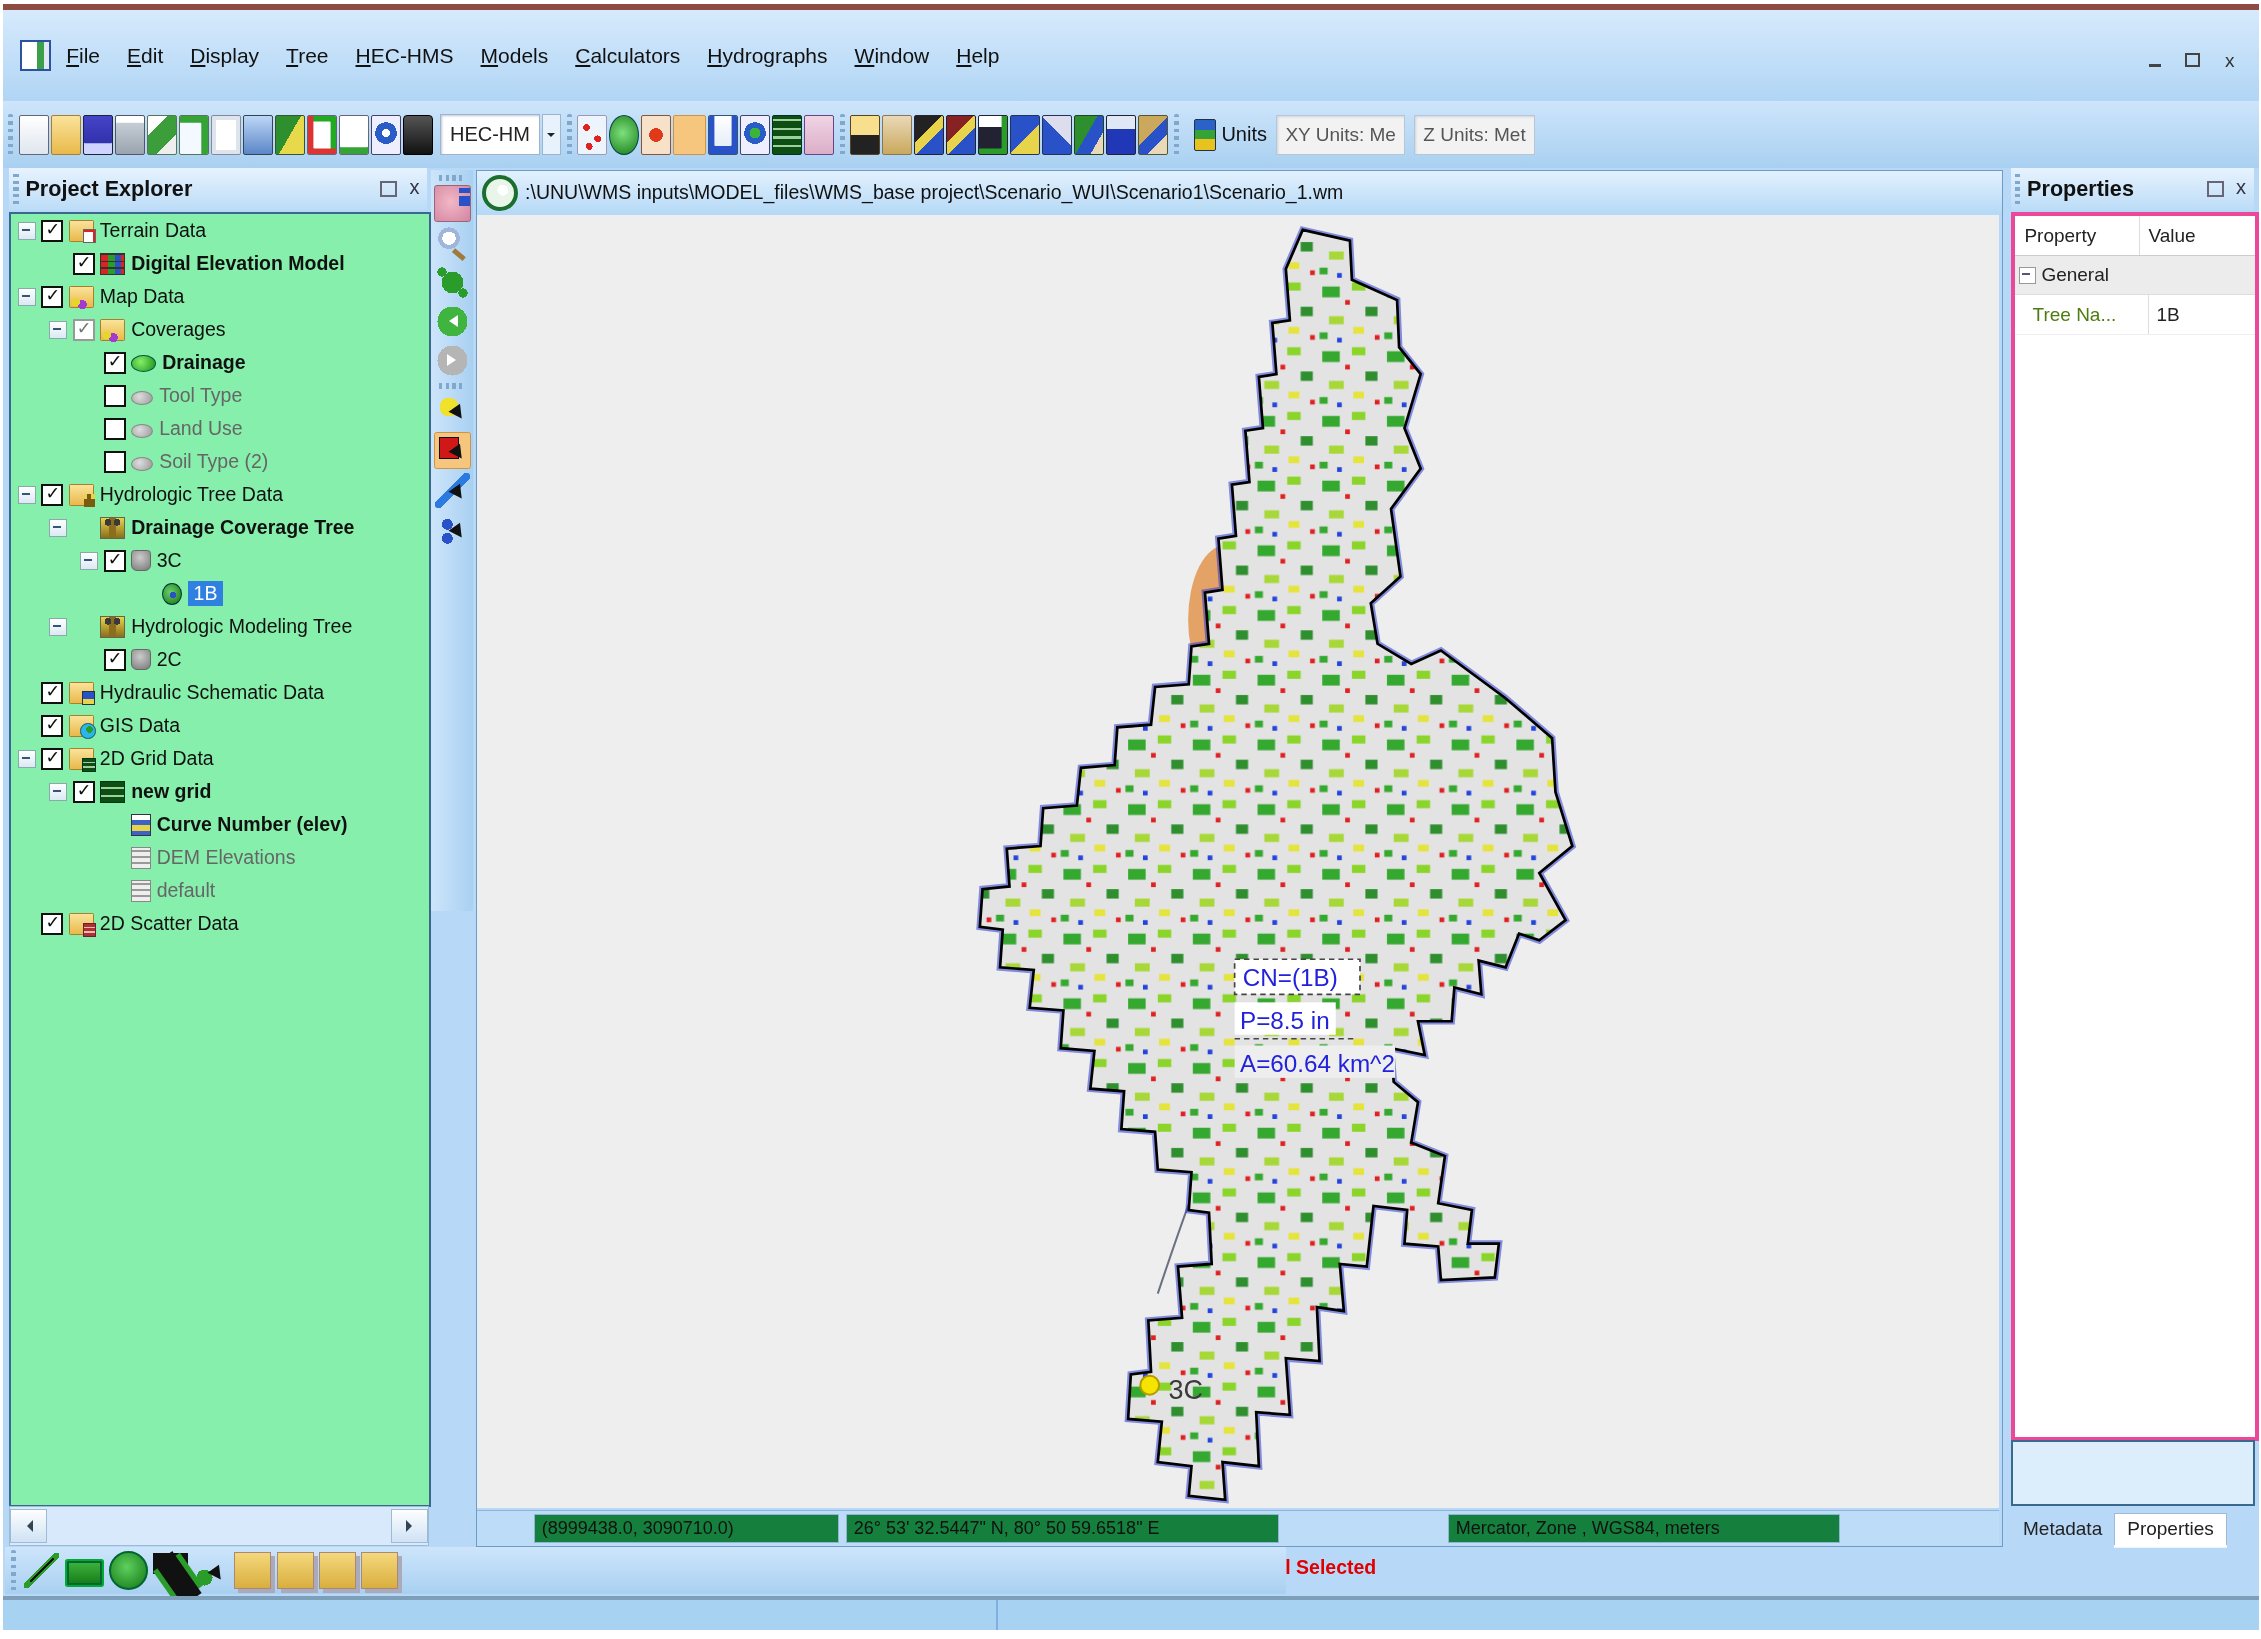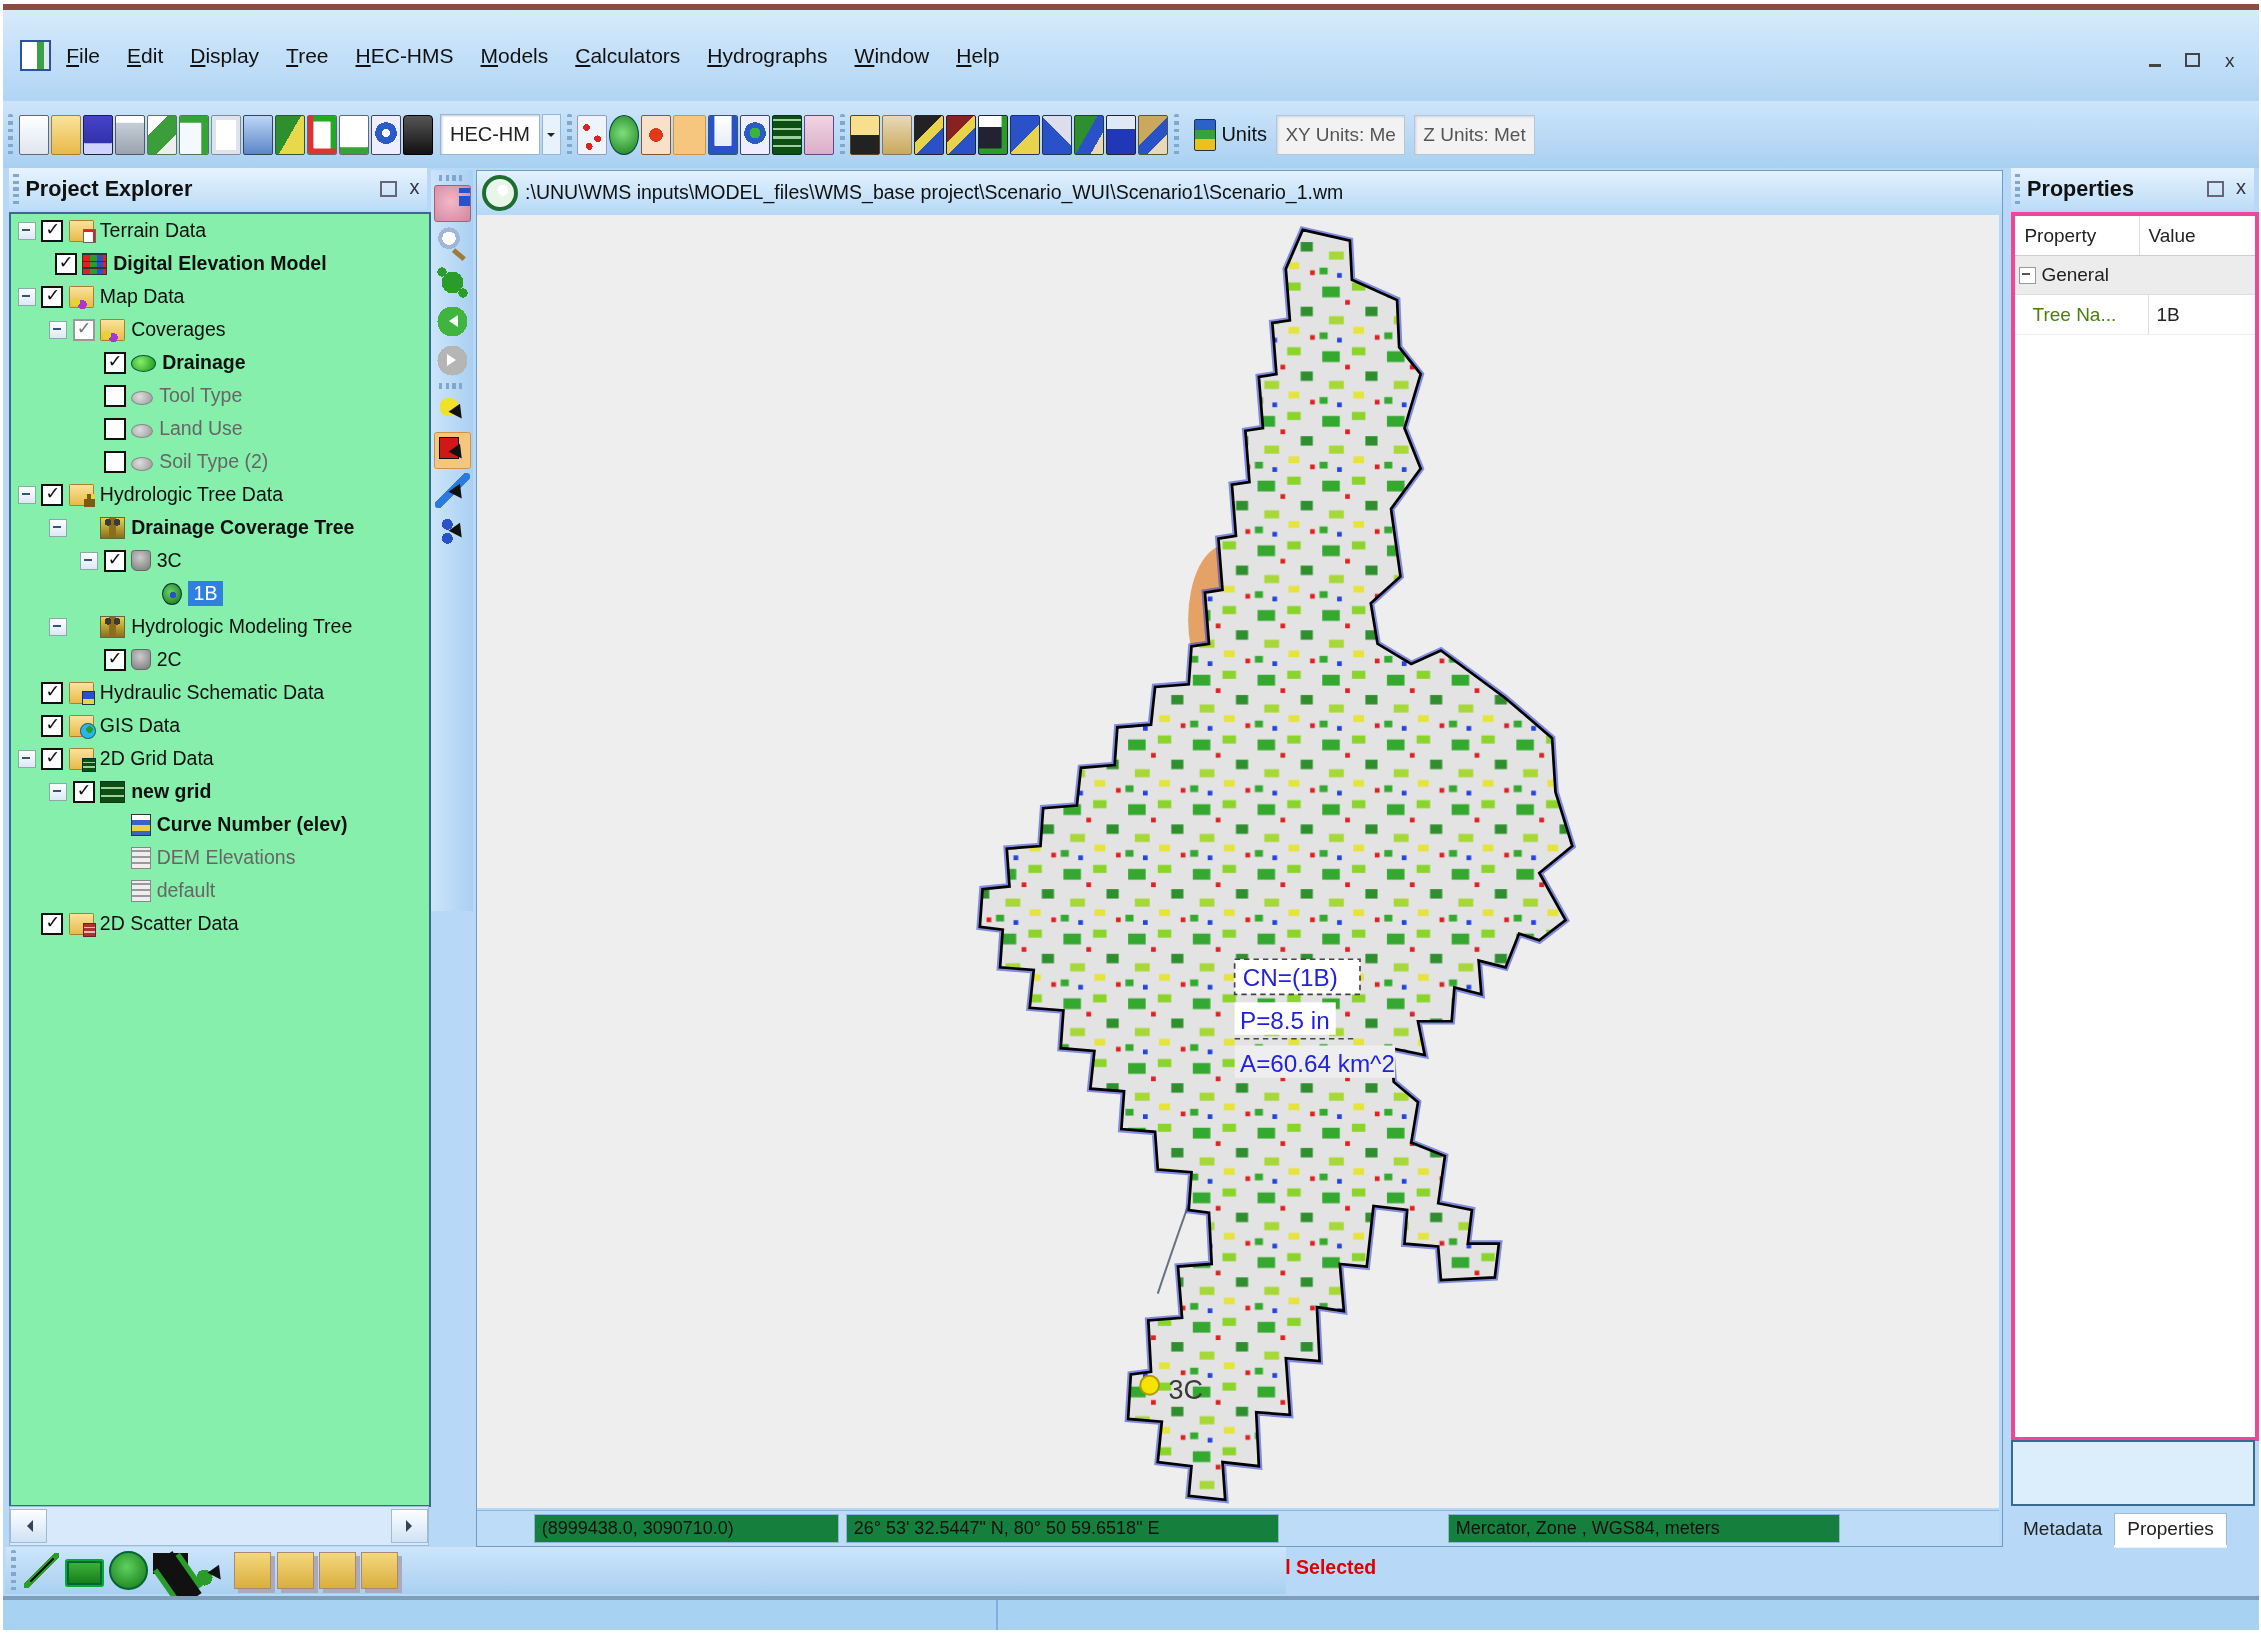--- a/index.html
+++ b/index.html
@@ -272,21 +272,21 @@
       <span class="ph-x">x</span>
     </div>
   </div>
   <div class="pe-body" id="tree-container">
       <div class="trow" style="padding-left: 6.7px;">
     <span class="exp"></span>
     <span class="cb checked"></span>
     <span class="ticon i-terrain-folder"></span>
     <span class="tlabel">Terrain Data</span>
   </div>
-      <div class="trow bold" style="padding-left: 20px;">
+      <div class="trow bold" style="padding-left: 38px;">
     <span class="exp hidden"></span>
     <span class="cb checked"></span>
     <span class="ticon i-dem"></span>
     <span class="tlabel">Digital Elevation Model</span>
   </div>
       <div class="trow" style="padding-left: 6.7px;">
     <span class="exp"></span>
     <span class="cb checked"></span>
     <span class="ticon i-map-folder"></span>
     <span class="tlabel">Map Data</span>

